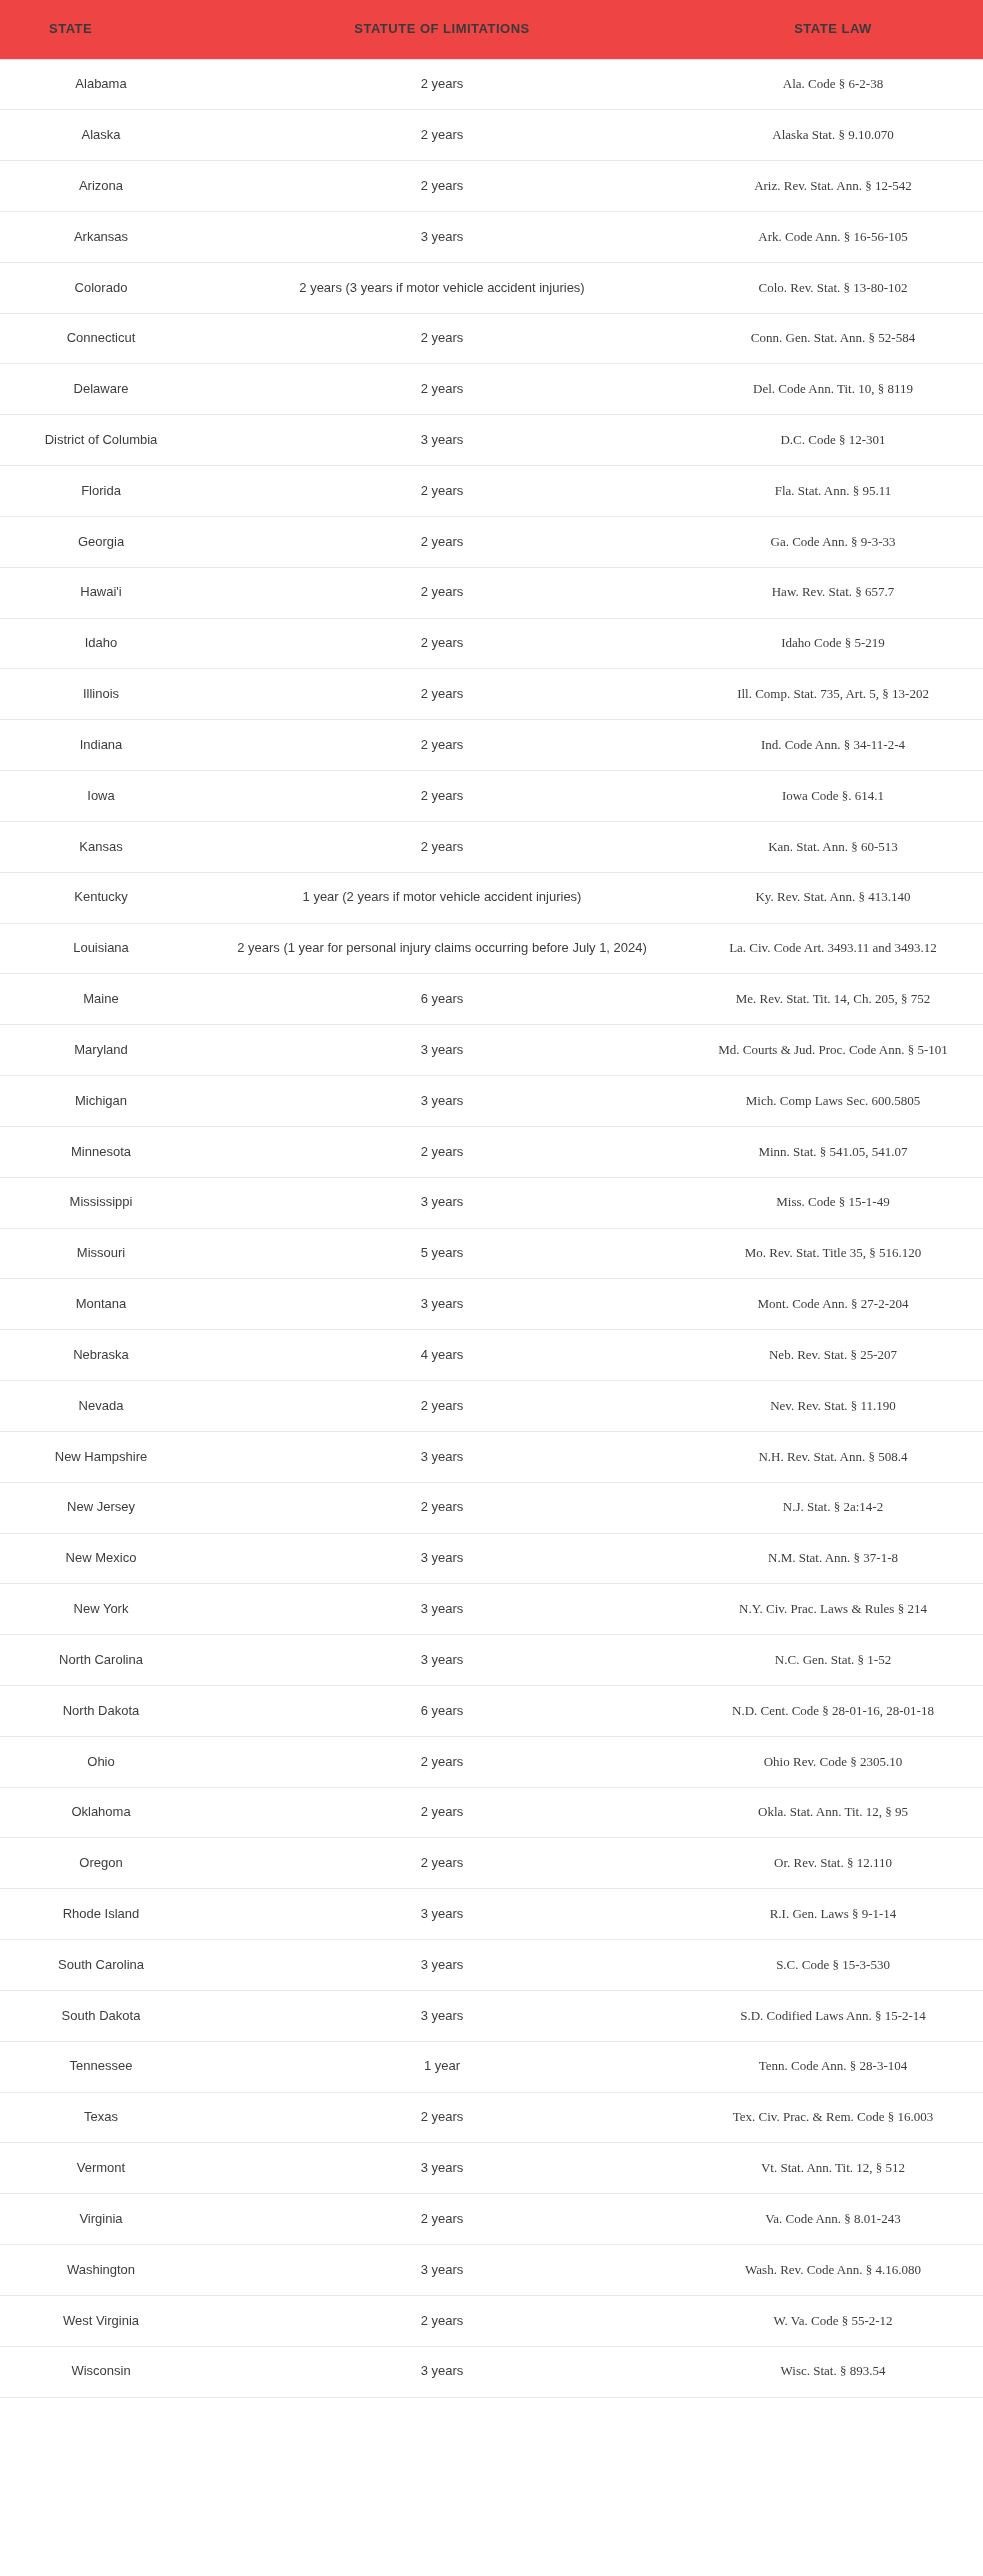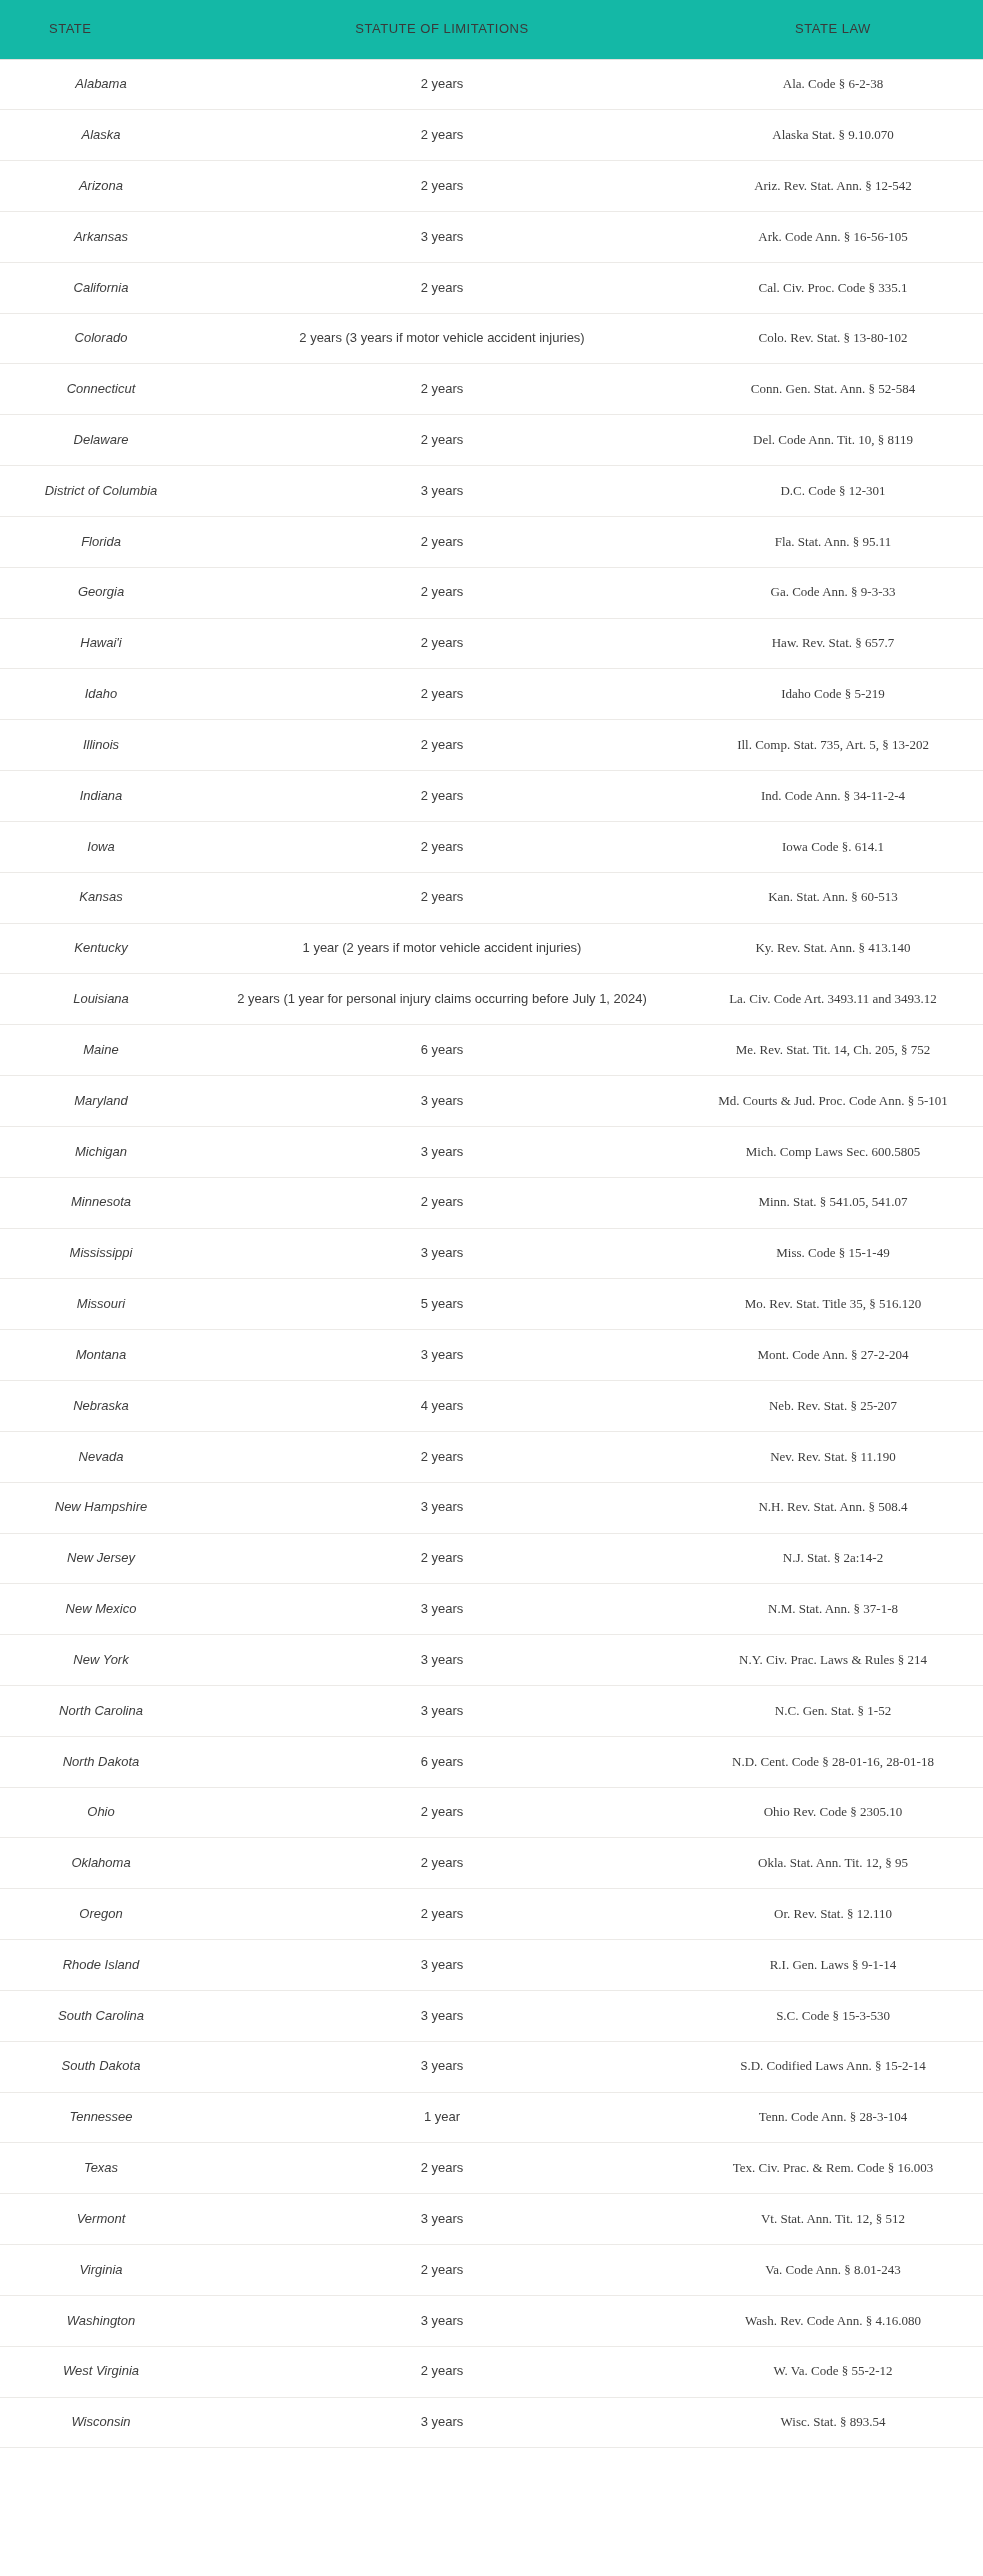--- a/index.html
+++ b/index.html
@@ -22,47 +22,46 @@
     width: 984px;
     border-collapse: collapse;
     table-layout: fixed;
   }
   table.sol-table col.c-state { width: 202px; }
   table.sol-table col.c-sol { width: 480px; }
   table.sol-table col.c-law { width: 302px; }
 
   thead th {
     font-size: 13px;
-    font-weight: normal;
+    font-weight: bold;
     letter-spacing: 0.5px;
     color: #3a3a3a;
     text-align: center;
     padding: 20.5px 9.6px 23px 9.6px;
     vertical-align: middle;
     border-bottom: 0.7px solid #e3e1de;
-    background: #14b8a6;
+    background: #ef4444;
   }
   thead th.th-state { text-align: left; padding-left: 49px; }
 
   tbody td {
     font-size: 13px;
     font-weight: normal;
     color: #3d3d3d;
     text-align: center;
     padding: 15.7px 18px;
     line-height: 1.42;
     border-bottom: 0.7px solid #eceae7;
     vertical-align: middle;
   }
   tbody tr:last-child td { border-bottom: 0.7px solid #eceae7; }
   tbody td.td-state {
     text-align: center;
     padding-left: 12.3px;
     padding-right: 12.3px;
-    font-style: italic;
   }
   tbody td.td-law { color: #3d3d3d; font-family: Liberation Serif, serif; }
 </style>
 </head>
 <body>
 
 <div class="page">
   <table class="sol-table">
     <colgroup>
       <col class="c-state">
@@ -91,25 +90,20 @@
           <td class="td-state">Arizona</td>
           <td class="td-sol">2 years</td>
           <td class="td-law">Ariz. Rev. Stat. Ann. § 12-542</td>
         </tr>
         <tr>
           <td class="td-state">Arkansas</td>
           <td class="td-sol">3 years</td>
           <td class="td-law">Ark. Code Ann. § 16-56-105</td>
         </tr>
         <tr>
-          <td class="td-state">California</td>
-          <td class="td-sol">2 years</td>
-          <td class="td-law">Cal. Civ. Proc. Code § 335.1</td>
-        </tr>
-        <tr>
           <td class="td-state">Colorado</td>
           <td class="td-sol">2 years (3 years if motor vehicle accident injuries)</td>
           <td class="td-law">Colo. Rev. Stat. § 13-80-102</td>
         </tr>
         <tr>
           <td class="td-state">Connecticut</td>
           <td class="td-sol">2 years</td>
           <td class="td-law">Conn. Gen. Stat. Ann. § 52-584</td>
         </tr>
         <tr>

